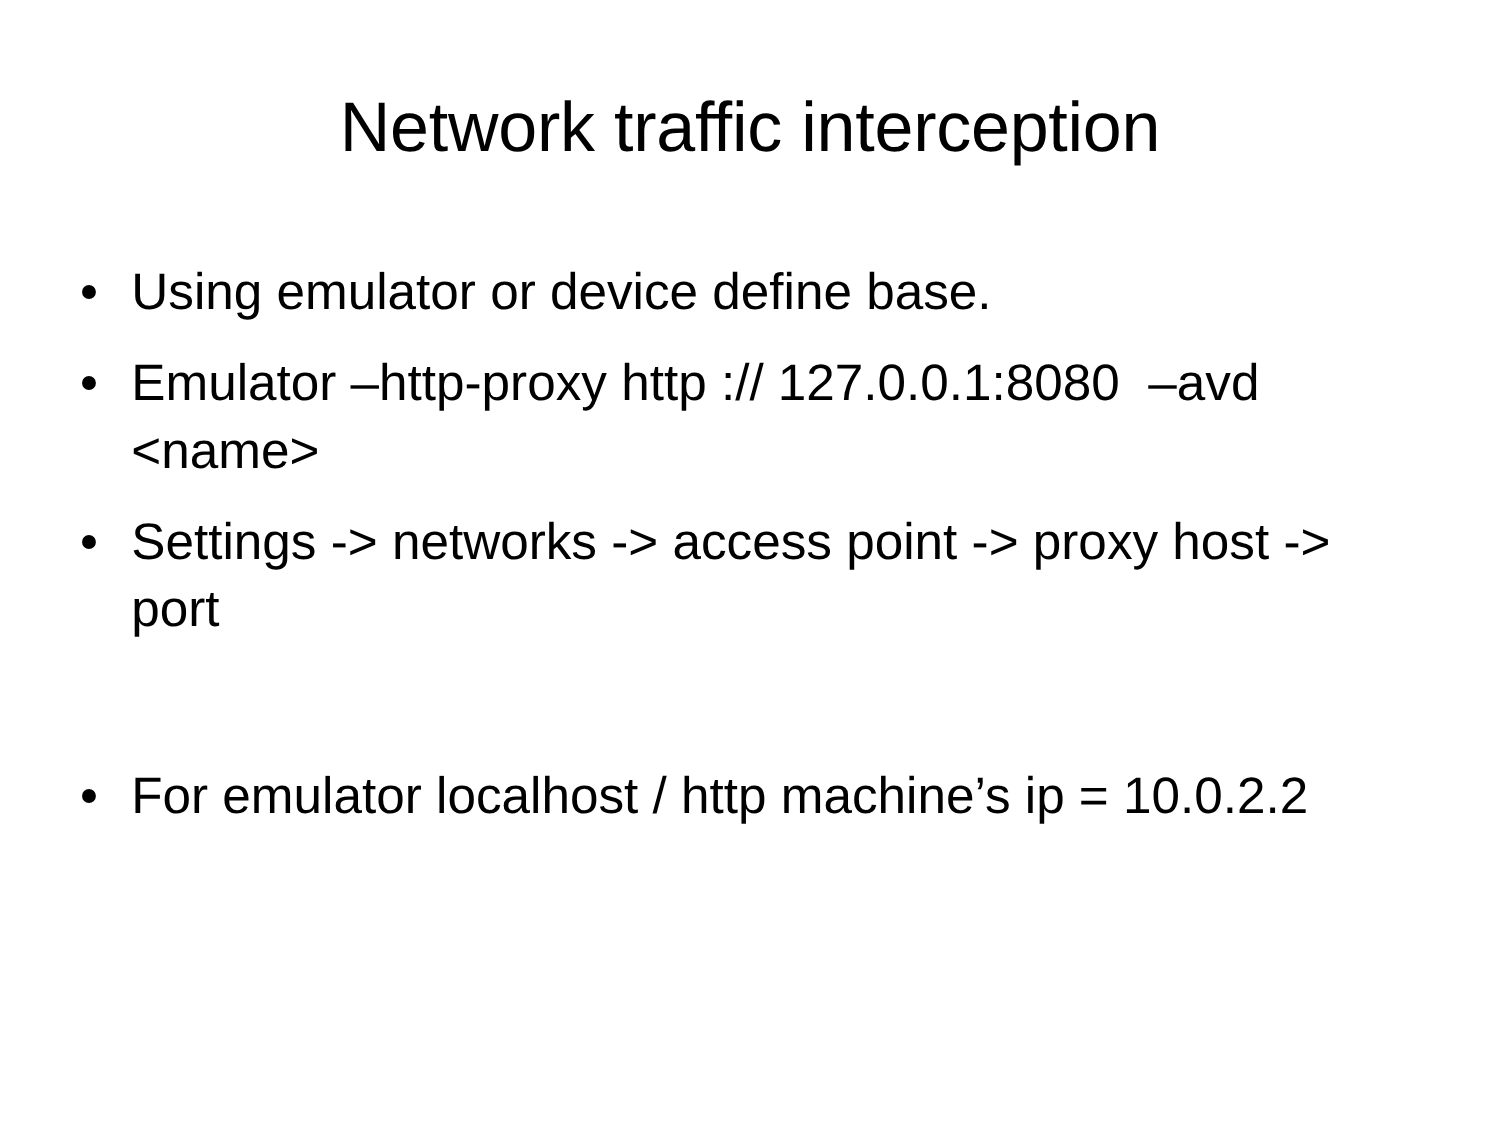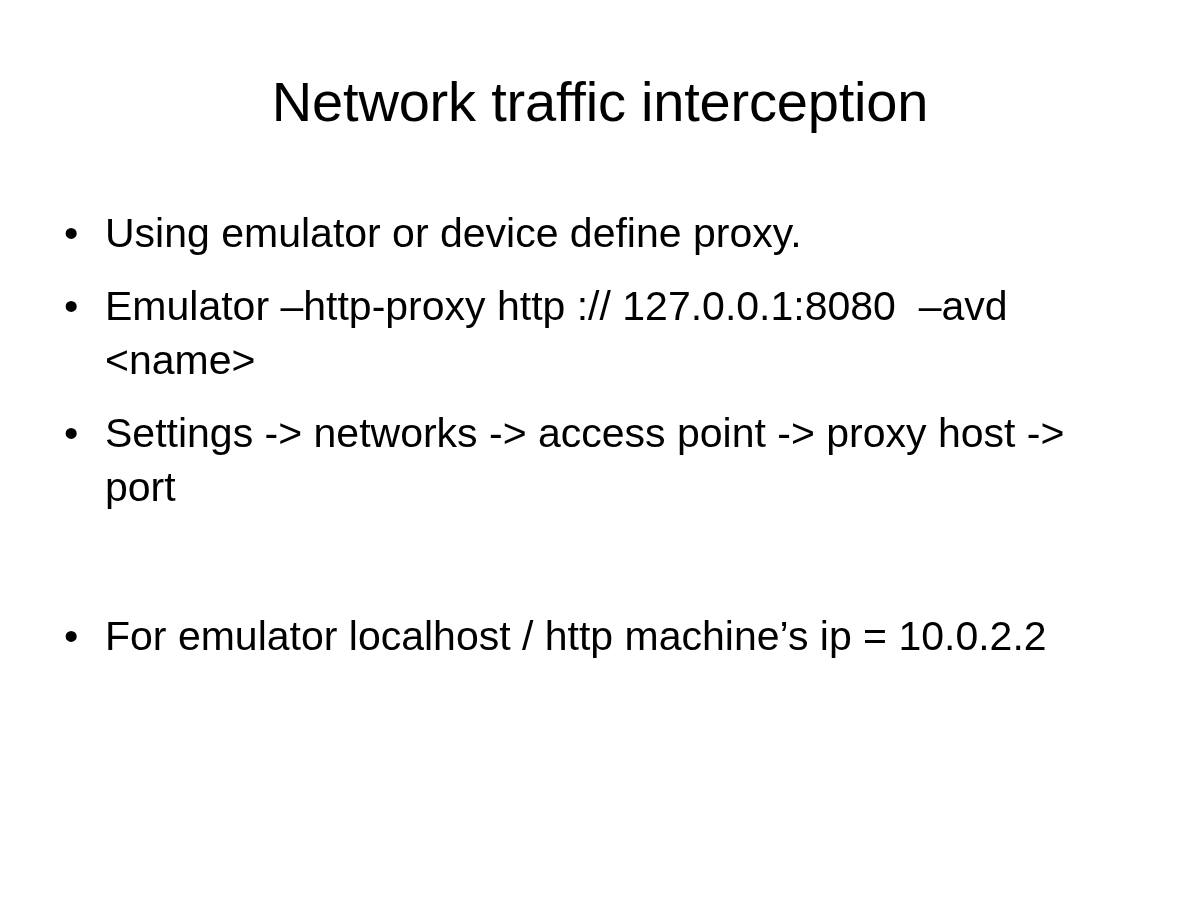--- a/index.html
+++ b/index.html
@@ -83,21 +83,21 @@
 <body>
 
 <div class="slide">
 
   <div class="slide-title">Network traffic interception</div>
 
   <div class="slide-body">
 
     <div class="bullet-item">
       <span class="bullet-marker">•</span>
-      <span class="bullet-text">Using emulator or device define proxy.</span>
+      <span class="bullet-text">Using emulator or device define base.</span>
     </div>
 
     <div class="bullet-item indent-wrap">
       <span class="bullet-marker">•</span>
       <span class="bullet-text">Emulator –http-proxy http :// 127.0.0.1:8080  –avd &lt;name&gt;</span>
     </div>
 
     <div class="bullet-item">
       <span class="bullet-marker">•</span>
       <span class="bullet-text">Settings -&gt; networks -&gt; access point -&gt; proxy host -&gt; port</span>

